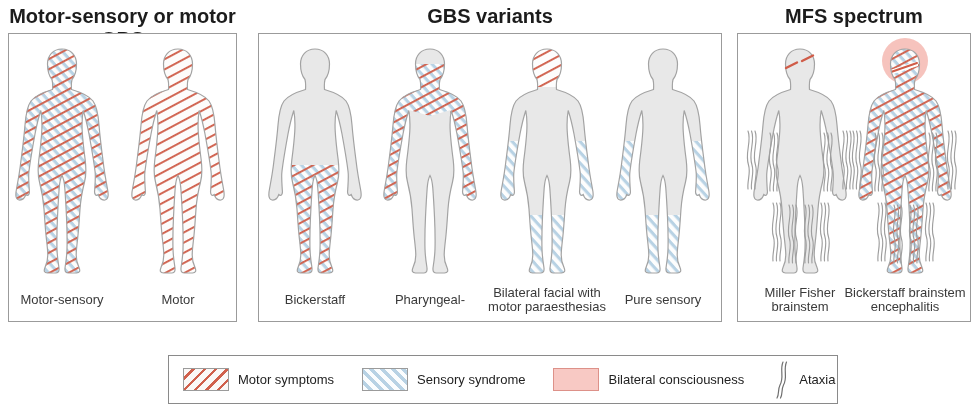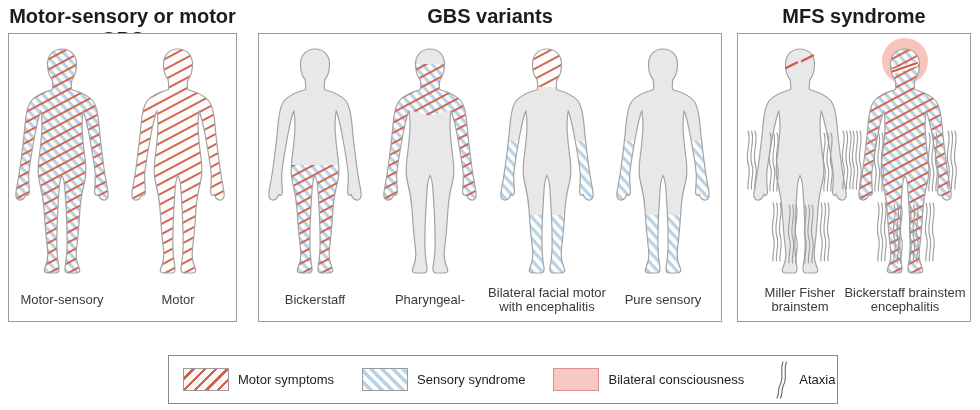--- a/index.html
+++ b/index.html
@@ -83,21 +83,21 @@
       <g id="squig" fill="none" stroke="#9e9e9e" stroke-width="1.15" stroke-linecap="round">
         <path d="M1,0 C5,10 -2.5,22 1.5,34 C4,42 0,50 1,58"></path>
         <path d="M4.5,0 C8.5,10 1,22 5,34 C7.5,42 3.5,50 4.5,58"></path>
         <path d="M8,0 C12,10 4.5,22 8.5,34 C11,42 7,50 8,58"></path>
       </g>
     </defs>
   </svg>
 
   <div class="panel-title" style="left:8px;width:229px">Motor-sensory or motor GBS</div>
   <div class="panel-title" style="left:258px;width:464px">GBS variants</div>
-  <div class="panel-title" style="left:737px;width:234px">MFS syndrome</div>
+  <div class="panel-title" style="left:737px;width:234px">MFS spectrum</div>
 
   <div class="panel" style="left:8px;width:229px"></div>
   <div class="panel" style="left:258px;width:464px"></div>
   <div class="panel" style="left:737px;width:234px"></div>
 
   <svg class="fig" style="left:12px" viewBox="0 -14 100 244">
     <use href="#body" fill="#fdfcfb"></use>
     <g clip-path="url(#clipBody)">
       <rect x="-4" y="-2" width="108" height="236" fill="url(#patSensory)"></rect>
       <rect x="-4" y="-2" width="108" height="236" fill="url(#patMotor)"></rect>
@@ -212,22 +212,22 @@
   <div class="fig-label" style="left:118px;width:120px">
     <div>Motor</div>
   </div>
   <div class="fig-label" style="left:240px;width:150px">
     <div>Bickerstaff</div>
   </div>
   <div class="fig-label" style="left:355px;width:150px">
     <div>Pharyngeal-</div>
   </div>
   <div class="fig-label" style="left:472px;width:150px">
-    <div>Bilateral facial motor</div>
-    <div>with encephalitis</div>
+    <div>Bilateral facial with</div>
+    <div>motor paraesthesias</div>
   </div>
   <div class="fig-label" style="left:588px;width:150px">
     <div>Pure sensory</div>
   </div>
   <div class="fig-label" style="left:720px;width:160px">
     <div>Miller Fisher</div>
     <div>brainstem</div>
   </div>
   <div class="fig-label" style="left:825px;width:160px">
     <div>Bickerstaff brainstem</div>

